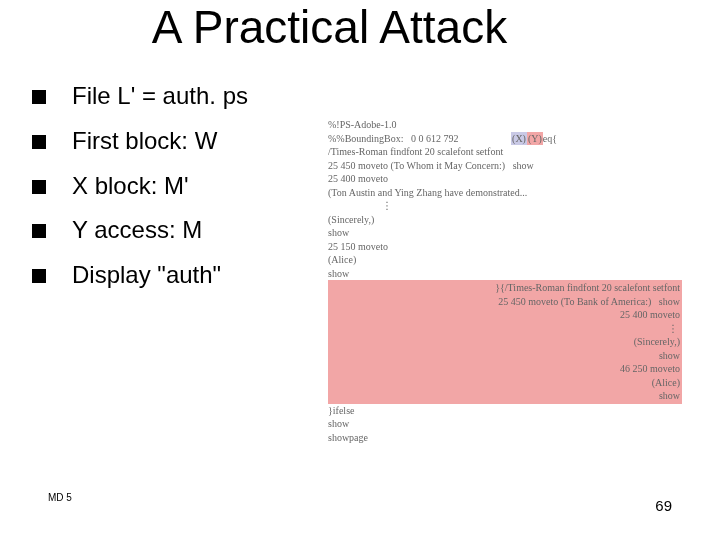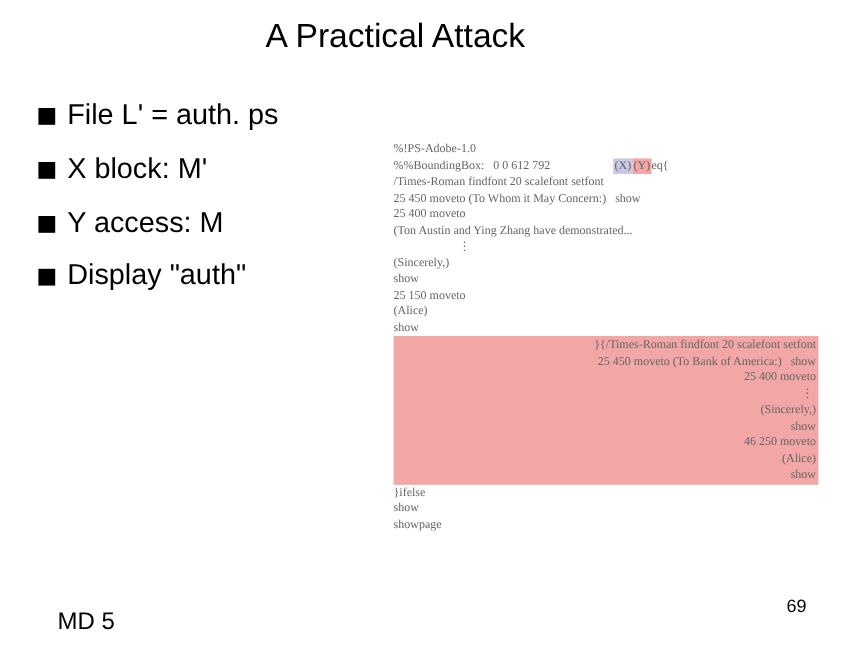--- a/index.html
+++ b/index.html
@@ -1,42 +1,46 @@
 <!DOCTYPE html>
 <html><head>
 <meta charset="utf-8">
 <style>
   * { margin: 0; padding: 0; box-sizing: border-box; }
   html, body { width: 720px; height: 540px; background: #fff; font-family: "Comic Sans MS", "Comic Sans", cursive, sans-serif; color: #000; }
   .slide { position: relative; width: 720px; height: 540px; }
-  .title { position: absolute; top: 14px; left: 0; width: 659px; text-align: center; font-size: 28px; }
+  .title { position: absolute; top: 0; left: 0; width: 659px; text-align: center; font-size: 46px; }
   .bullets { position: absolute; top: 82px; left: 32px; width: 300px; }
-  .bullet-row { display: flex; align-items: flex-start; margin-bottom: 16px; }
+  .bullet-row { display: flex; align-items: flex-start; margin-bottom: 16px; gap: 16px; }
   .bullet-icon { width: 14px; height: 14px; background: #000; margin-right: 10px; margin-top: 8px; flex: 0 0 14px; }
   .bullet-text { font-size: 24px; line-height: 1.2; }
   .codebox { position: absolute; top: 82px; left: 328px; width: 354px; font-family: Liberation Serif, serif; font-size: 10px; line-height: 1.35; color: #666; margin-top: 36px; }
   .code-line { white-space: pre; }
   .hl-x { display: inline-block; background: #c9c9e6; padding: 0 1px; }
   .hl-y { display: inline-block; background: #f2a6a6; padding: 0 1px; }
   .block-y { background: #f2a6a6; display: block; padding: 1px 2px; text-align: right; }
   .vdots { letter-spacing: 2px; }
-  .footer-left { position: absolute; left: 48px; bottom: 10px; font-size: 20px; }
+  .footer-left { position: absolute; left: 48px; bottom: 37px; font-size: 10px; }
   .footer-right { position: absolute; right: 48px; bottom: 26px; font-size: 15px; }
 </style>
 </head>
 <body>
 
 <div class="slide">
 
   <div class="title">A Practical Attack</div>
 
   <div class="bullets">
     <div class="bullet-row">
       <span class="bullet-icon"></span>
       <span class="bullet-text">File L' = auth. ps</span>
+    </div>
+    <div class="bullet-row">
+      <span class="bullet-icon"></span>
+      <span class="bullet-text">First block: W</span>
     </div>
     <div class="bullet-row">
       <span class="bullet-icon"></span>
       <span class="bullet-text">X block: M'</span>
     </div>
     <div class="bullet-row">
       <span class="bullet-icon"></span>
       <span class="bullet-text">Y access: M</span>
     </div>
     <div class="bullet-row">

